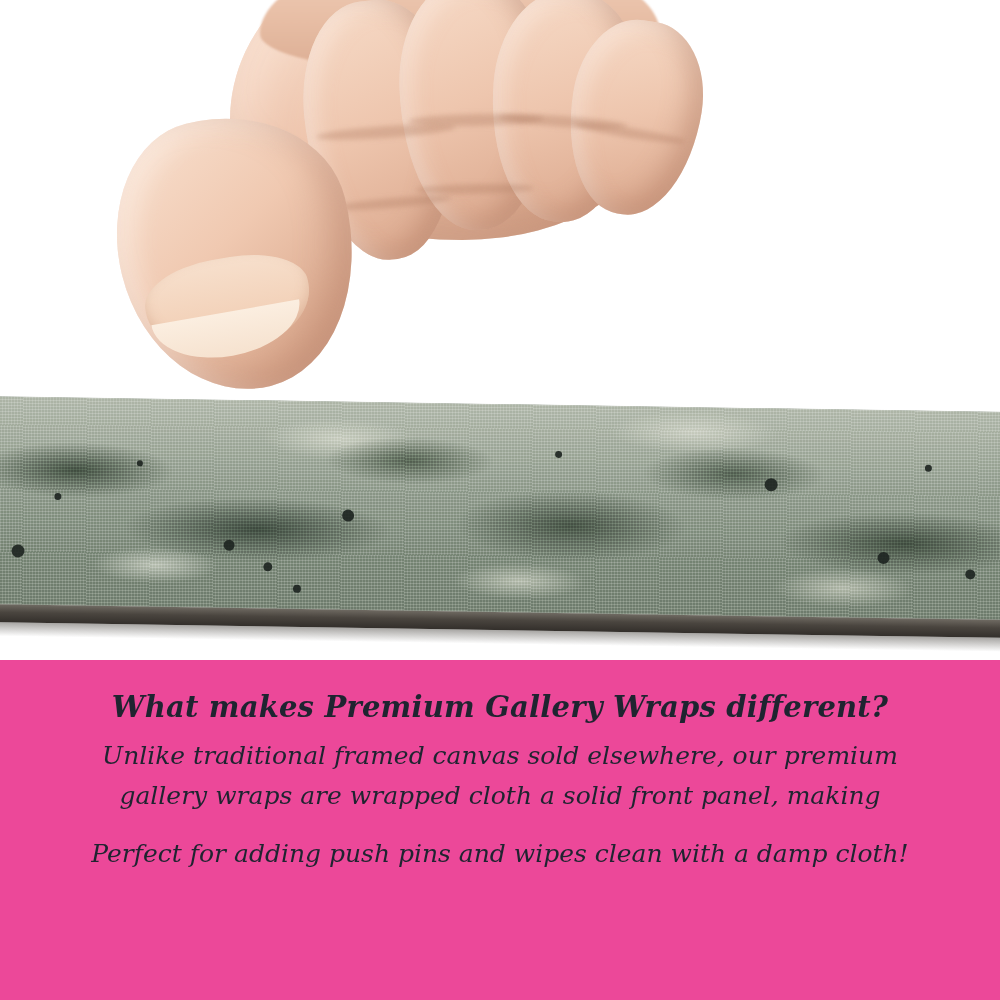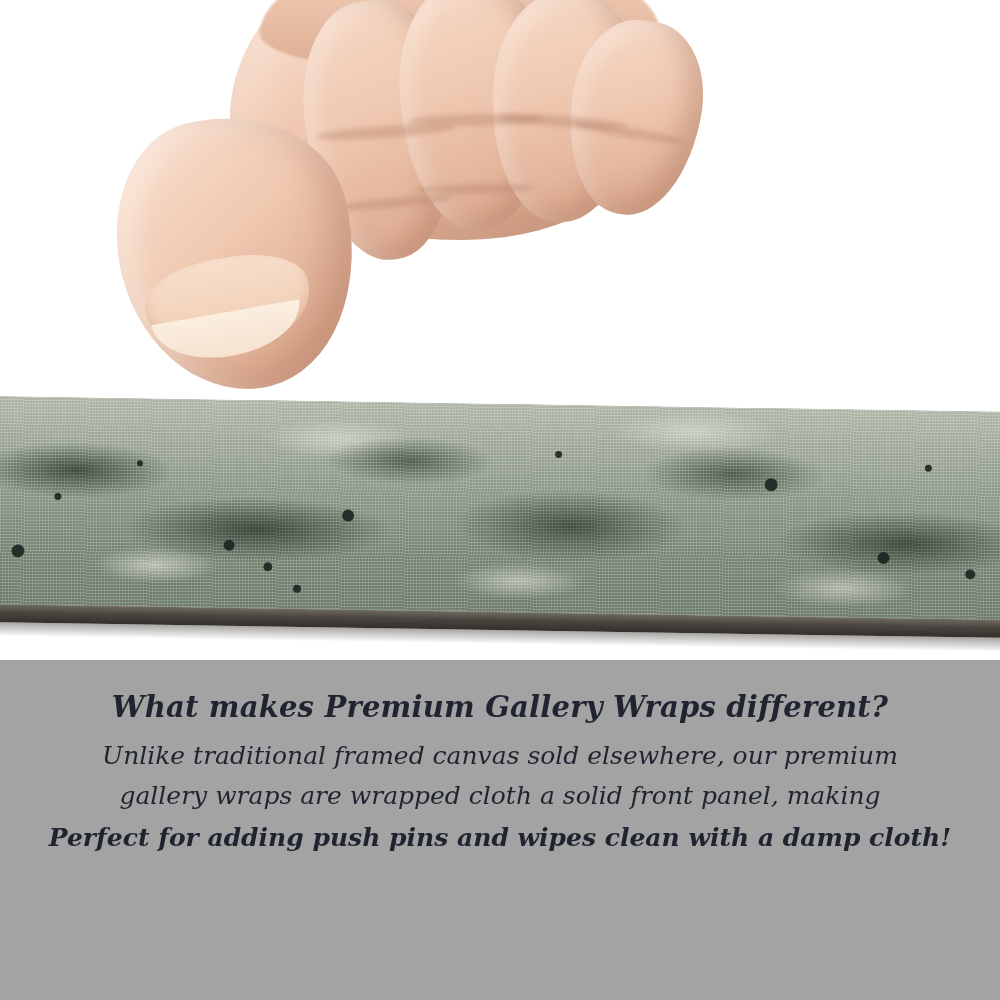--- a/index.html
+++ b/index.html
@@ -11,21 +11,21 @@
     width: 1000px;
     height: 1000px;
     font-family: "DejaVu Sans", sans-serif;
     overflow: hidden;
   }
 
   .promo {
     position: relative;
     width: 1000px;
     height: 1000px;
-    background: #a3a3a3;
+    background: #ec4899;
     overflow: hidden;
   }
 
   
   .photo {
     position: absolute;
     left: 0;
     top: 0;
     width: 1000px;
     height: 660px;
@@ -204,22 +204,21 @@
     font-weight: bold;
     letter-spacing: 0.2px;
     margin-bottom: 12px;
   }
   .caption-line {
     font-size: 25px;
     line-height: 40px;
     white-space: nowrap;
   }
   .caption-line.last {
-    margin-top: 2px;
-    font-weight: bold;
+    margin-top: 18px;
   }
 </style>
 </head>
 <body>
 
 <div class="promo">
 
   <div class="photo">
 
     <div class="hand">

